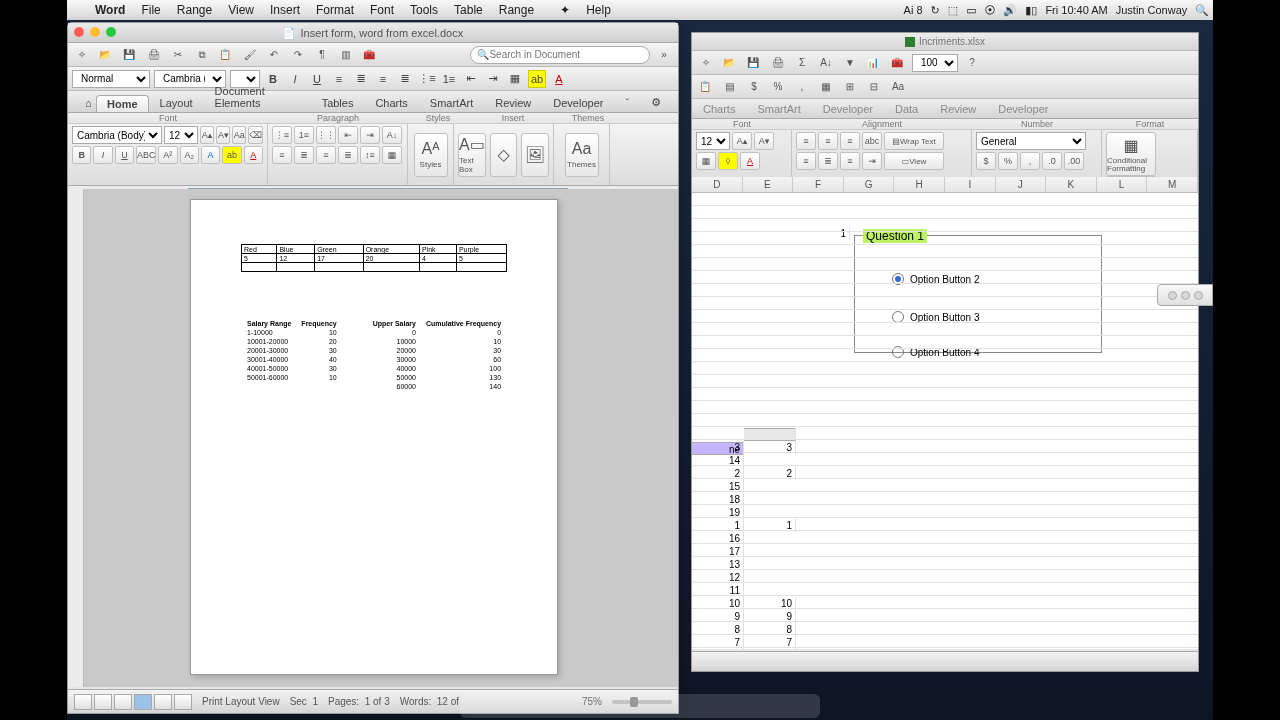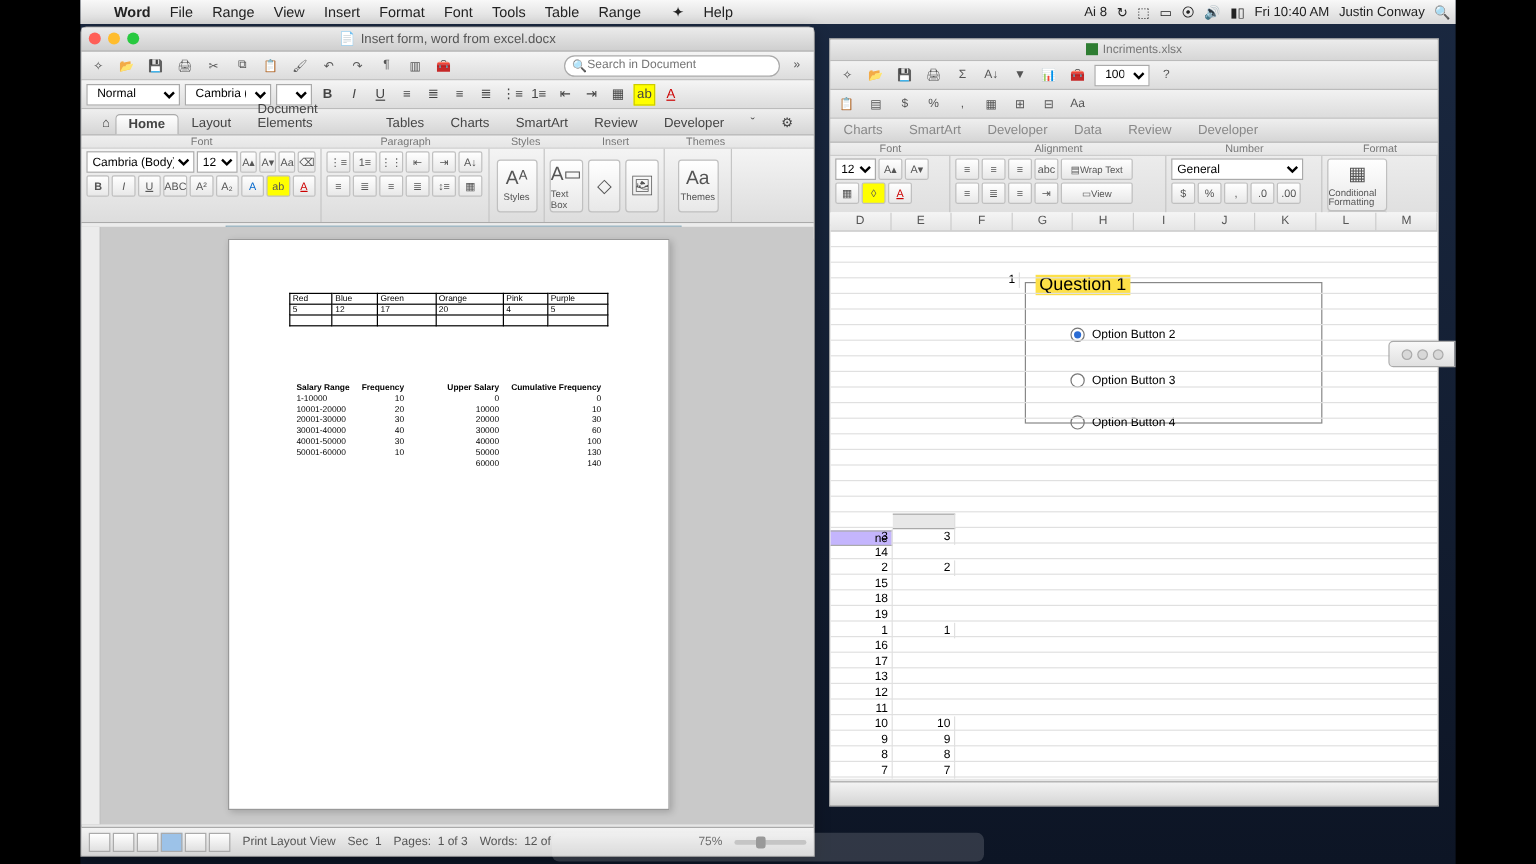--- a/index.html
+++ b/index.html
@@ -65,21 +65,21 @@
 .xl-ribtabs .rtab{padding:2px 10px;color:#888;}
 .xl-ribbody{height:58px;background:linear-gradient(#ececec,#ddd);border-bottom:1px solid #aaa;display:flex;}
 .xg{border-right:1px solid #c5c5c5;padding:2px 4px;position:relative;}
 .grid-wrap{position:absolute;top:144px;bottom:22px;left:0;right:0;background:#fff;overflow:hidden;}
 .colhdrs{position:absolute;top:0;left:0;right:0;height:16px;background:linear-gradient(#f5f5f5,#e5e5e5);border-bottom:1px solid #bbb;display:flex;font-size:10px;color:#555;}
 .colhdrs span{border-right:1px solid #ccc;text-align:center;line-height:16px;}
 .cells{position:absolute;top:16px;left:0;right:0;bottom:0;}
 .row{position:absolute;left:0;right:0;height:13px;border-bottom:1px solid #e0e0e0;}
 .cell{position:absolute;top:0;height:13px;border-right:1px solid #e0e0e0;font-size:10px;text-align:right;padding:0 3px;line-height:13px;}
 .groupbox{position:absolute;border:1px solid #888;background:transparent;}
-.groupbox .gl{position:absolute;top:-7px;left:8px;background:#fde047;font-size:15px;padding:0 3px;}
+.groupbox .gl{position:absolute;top:-7px;left:8px;background:#bef264;font-size:12px;padding:0 3px;}
 .radio-row{position:absolute;display:flex;align-items:center;font-size:10px;gap:6px;}
 .radio{width:12px;height:12px;border:1px solid #777;border-radius:50%;display:inline-flex;align-items:center;justify-content:center;}
 .radio.sel::after{content:"";width:6px;height:6px;border-radius:50%;background:#2b6cd4;}
 .xl-status{position:absolute;bottom:0;left:0;right:0;height:20px;background:linear-gradient(#f3f3f3,#d5d5d5);border-top:1px solid #aaa;}
 
 
 .mini-win{position:absolute; right:0; top:284px; width:56px; height:22px; background:linear-gradient(#f8f8f8,#e0e0e0); border:1px solid #aaa; border-radius:4px 0 0 4px; display:flex; align-items:center; justify-content:center; gap:4px;}
 .mini-win span{width:9px;height:9px;border-radius:50%;background:#d8d8d8;border:1px solid #aaa;}
 
 

